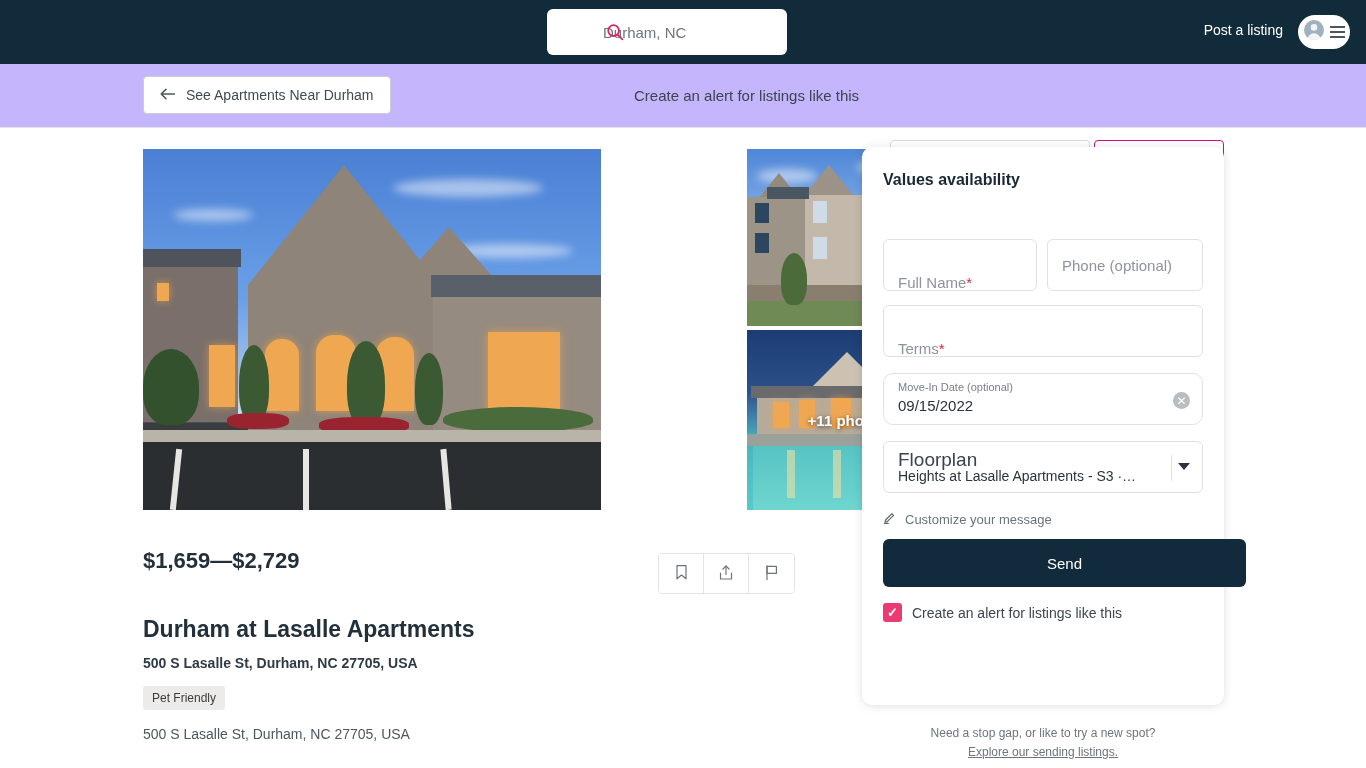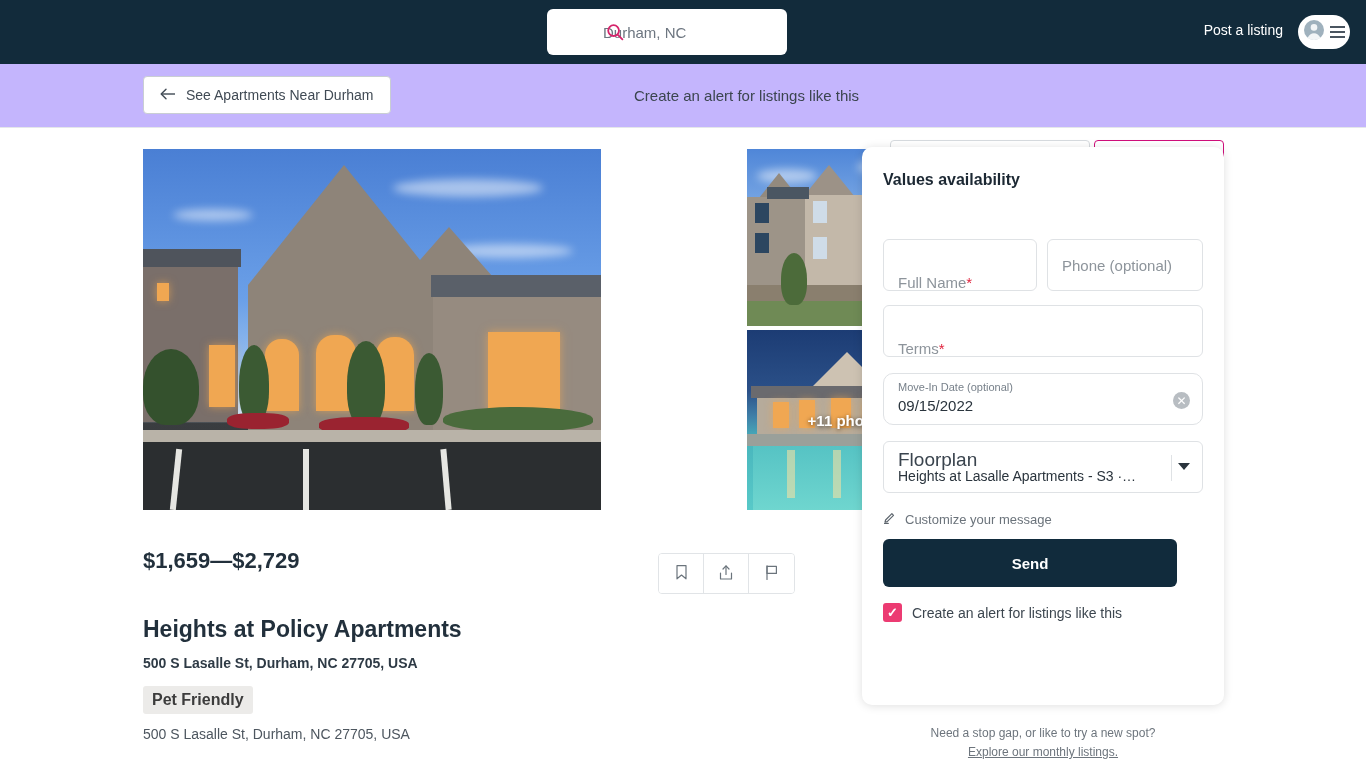--- a/index.html
+++ b/index.html
@@ -131,21 +131,21 @@
     position: absolute; left: 143px; top: 616px;
     font-size: 23px; font-weight: bold; color: #22303c;
   }
   .listing-address {
     position: absolute; left: 143px; top: 655px;
     font-size: 14px; font-weight: bold; color: #2e3a45;
   }
   .tag-pet {
     position: absolute; left: 143px; top: 686px;
     background: #ecebe9; color: #3c3c3c;
-    font-size: 16px; font-weight: bold;
+    font-size: 12px; font-weight: normal;
     padding: 5px 9px; border-radius: 3px;
   }
   .address-2 {
     position: absolute; left: 143px; top: 726px;
     font-size: 14px; color: #4d565f;
   }
 
   
   .contact-card {
     position: absolute; left: 862px; top: 147px;
@@ -205,23 +205,23 @@
     border-left: 6px solid transparent; border-right: 6px solid transparent;
     border-top: 7px solid #2a343d;
   }
   .customize {
     position: absolute; left: 21px; top: 364px;
     display: flex; align-items: center; gap: 8px;
     font-size: 13px; color: #6b737b; cursor: pointer;
   }
   .send-btn {
     position: absolute; left: 21px; top: 392px;
-    width: 294px; height: 48px;
+    width: 363px; height: 48px;
     background: #112b3c; color: #ffffff; border: none; border-radius: 6px;
-    font-size: 15px; font-weight: bold; cursor: pointer;
+    font-size: 15px; font-weight: normal; cursor: pointer;
     font-family: "Liberation Sans", sans-serif;
   }
   .checkbox-row {
     position: absolute; left: 21px; top: 456px;
     display: flex; align-items: center; gap: 10px; cursor: pointer;
   }
   .cbox {
     width: 19px; height: 19px; border-radius: 3px; background: #ec3b72;
     display: flex; align-items: center; justify-content: center;
     color: #ffffff; font-size: 13px; font-weight: bold;
@@ -427,21 +427,21 @@
   <button class="action-btn">
     <span>
       <svg width="15" height="17" viewBox="0 0 15 17">
         <line x1="3" y1="1.8" x2="3" y2="15.4" stroke="#6b747c" stroke-width="1.2" stroke-linecap="round"></line>
         <path d="M3 2.4h9.4v7H3z" fill="none" stroke="#6b747c" stroke-width="1.2" stroke-linejoin="round"></path>
       </svg>
     </span>
   </button>
 </div>
 
-<div class="listing-title">Heights at Policy Apartments</div>
+<div class="listing-title">Durham at Lasalle Apartments</div>
 <div class="listing-address">500 S Lasalle St, Durham, NC 27705, USA</div>
 <div class="tag-pet">Pet Friendly</div>
 <div class="address-2">500 S Lasalle St, Durham, NC 27705, USA</div>
 
 <div class="contact-card">
   <div class="card-title">Values availability</div>
 
   <input class="fld fld-name" type="text" style="">
   <span class="placeholder-overlay" style="left:36px; top:92px; height:52px;">
     <span>Full Name</span>
@@ -483,14 +483,14 @@
 
   <div class="checkbox-row">
     <span class="cbox">✓</span>
     <span class="cbox-label">Create an alert for listings like this</span>
   </div>
 
 </div>
 
 <div class="footer-note">
   <span>Need a stop gap, or like to try a new spot?</span><br>
-  <a href="#">Explore our monthly listings.</a>
+  <a href="#">Explore our sending listings.</a>
 </div>
 
 </body></html>

